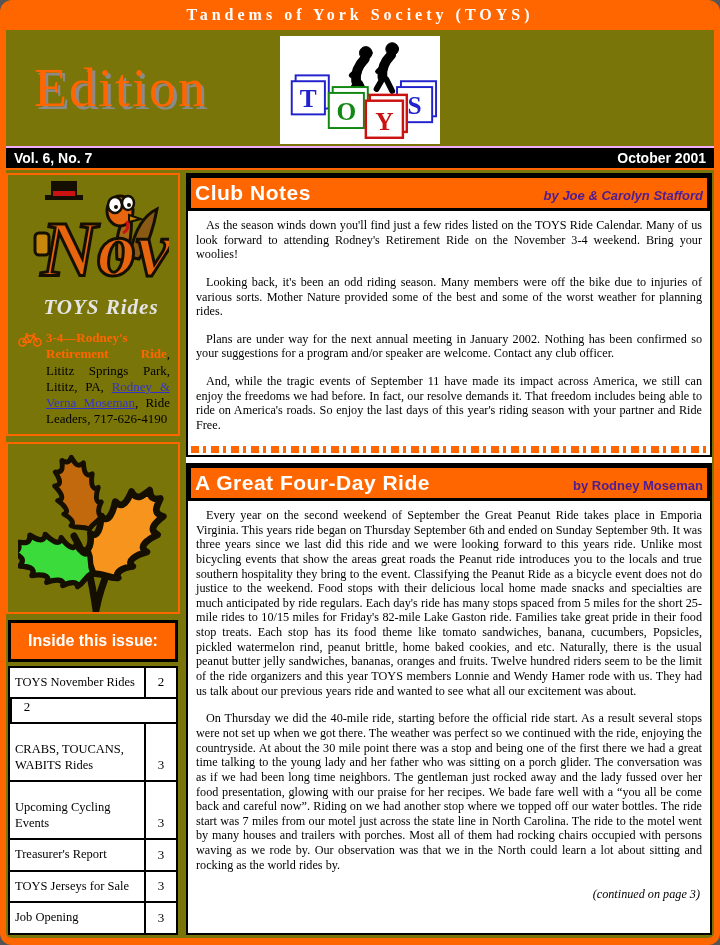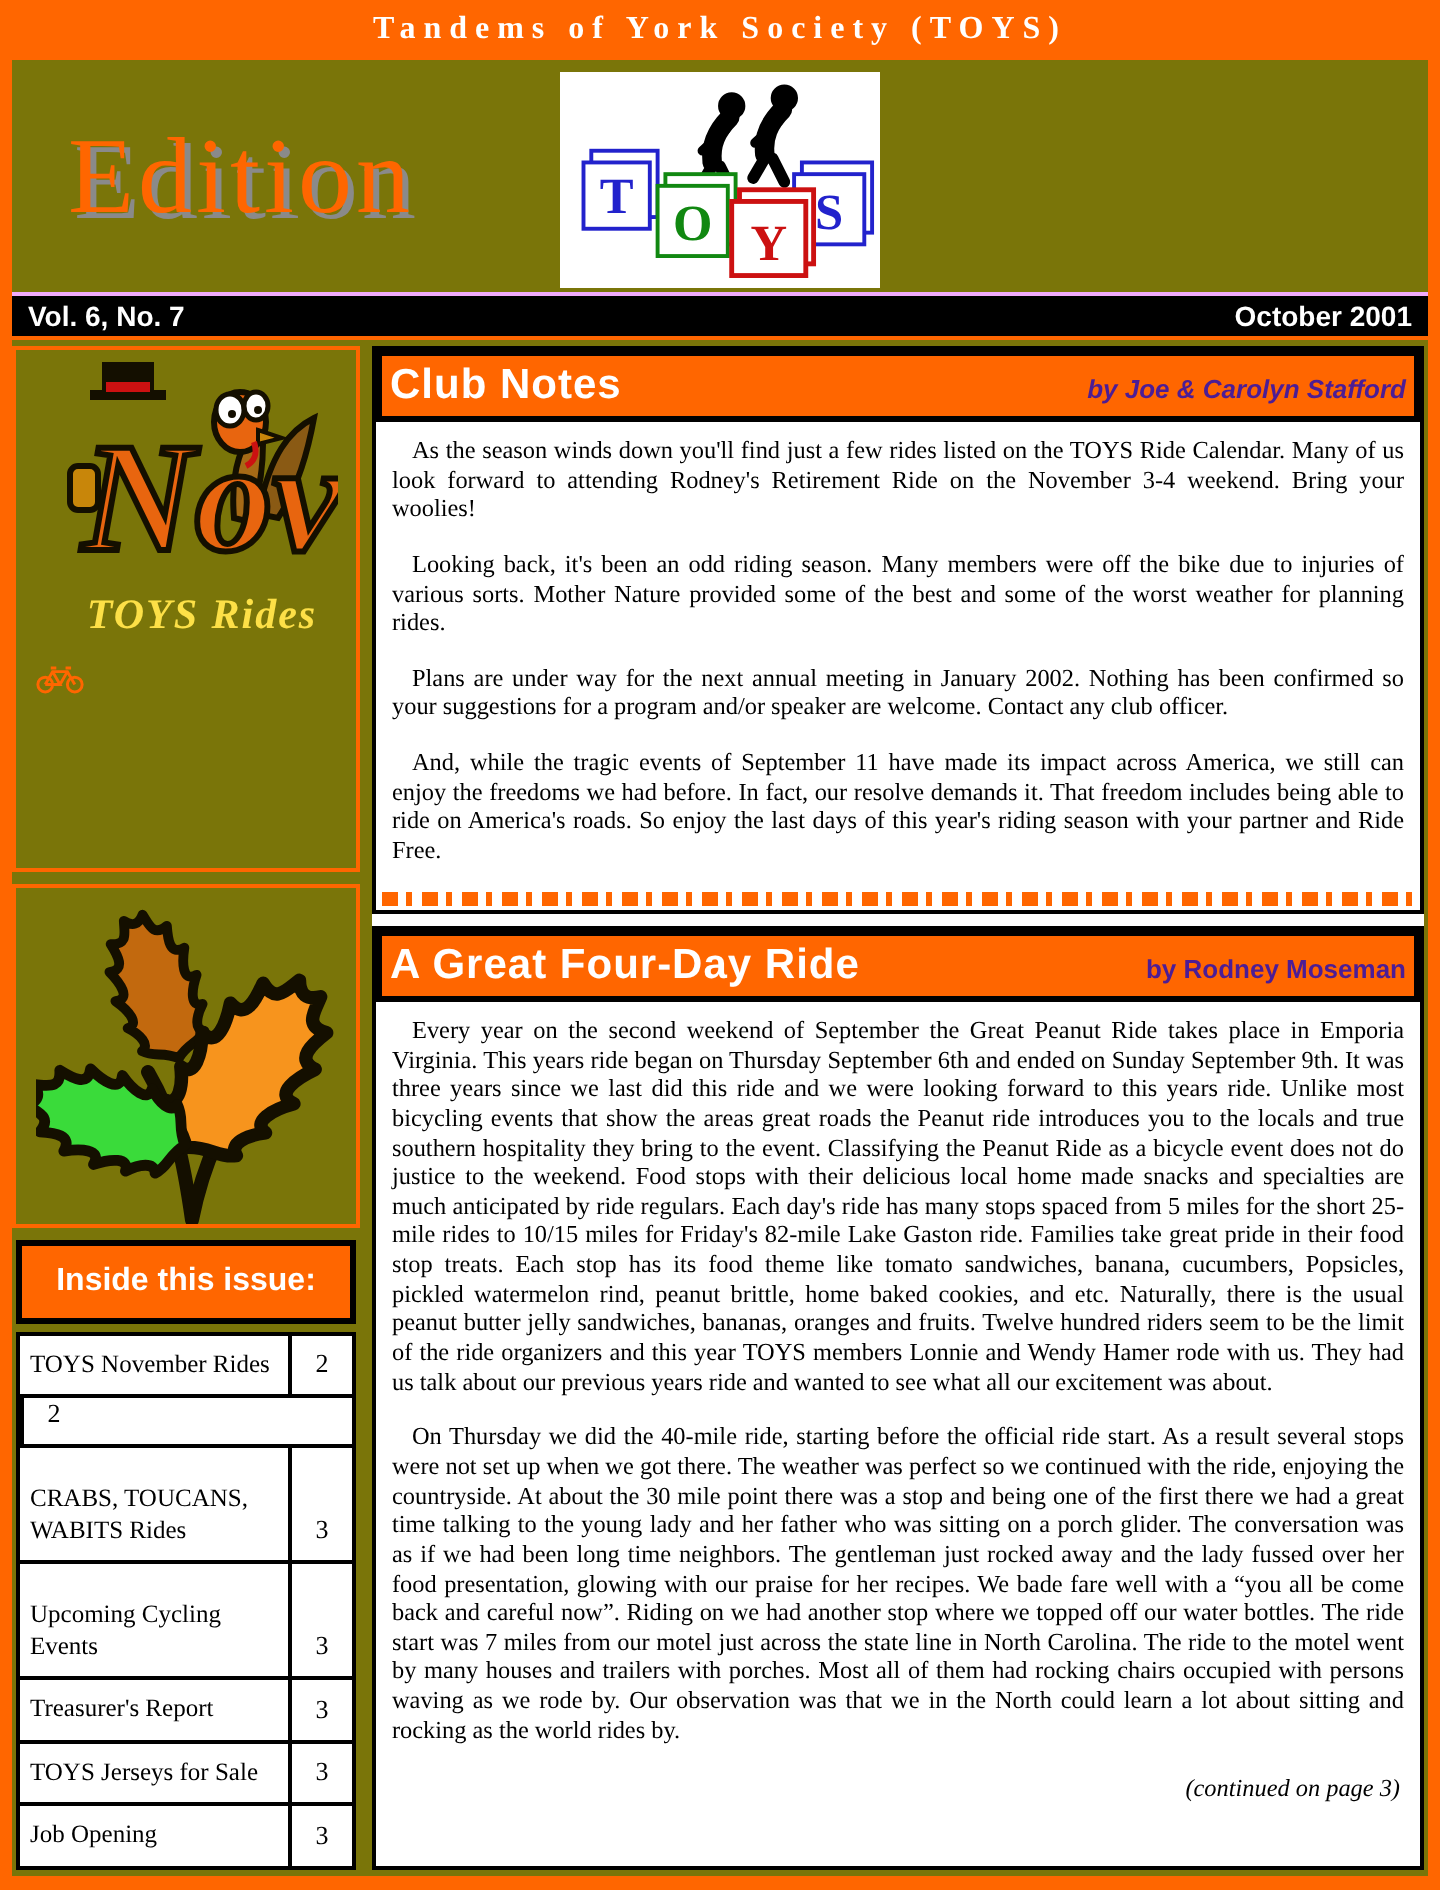--- a/index.html
+++ b/index.html
@@ -3,20 +3,21 @@
 <meta charset="utf-8">
 <style>
   * { margin:0; padding:0; box-sizing:border-box; }
   html,body { background:#555; }
   .page {
     position:relative; width:720px; height:945px; margin:0 auto;
     background:#7A7509;
     border-left:6px solid #FF6600; border-right:6px solid #FF6600; border-bottom:7px solid #FF6600;
     overflow:hidden;
     font-family:"Liberation Serif", serif;
+    border-radius:12px;
   }
   
   .banner {
     height:30px; background:#FF6600; display:flex; align-items:center; justify-content:center;
   }
   .banner-title {
     color:#fff; font-family:"Liberation Serif", serif; font-weight:bold;
     font-size:16px; letter-spacing:4px;
   }
   
@@ -38,21 +39,21 @@
     display:flex; align-items:center; justify-content:space-between; padding:0 8px;
   }
   .volbar span { color:#fff; font-family:"Liberation Sans", sans-serif; font-weight:bold; font-size:14px; }
   
   .content { height:769px; display:flex; gap:6px; padding:3px 2px 4px 0; }
   
   .sidebar { width:174px; display:flex; flex-direction:column; gap:6px; padding-left:0; }
   .side-cell { border:2px solid #FF6600; background:#7A7509; overflow:hidden; }
   .cell-rides { height:282px; display:flex; flex-direction:column; align-items:center; }
   .toys-rides-heading {
-    color:#fde047; font-family:"Liberation Serif", serif; font-weight:bold; font-style:italic;
+    color:#e5e5e5; font-family:"Liberation Serif", serif; font-weight:bold; font-style:italic;
     font-size:21px; letter-spacing:1px; margin:2px 0 10px 16px;
   }
   .ride-entry { display:flex; gap:4px; padding:0 8px 0 10px; width:100%; }
   .ride-icon { flex:0 0 24px; padding-top:2px; }
   .ride-text { font-size:13px; line-height:1.25; text-align:justify; color:#000; }
   .ride-title { color:#FF6600; font-weight:bold; }
   .ride-link { color:#3333CC; text-decoration:underline; cursor:pointer; }
   .cell-leaf { height:184px; display:flex; align-items:center; justify-content:center; }
   
   .toc { flex:1; margin:0 2px; font-family:"Liberation Sans", sans-serif; }
@@ -179,20 +180,21 @@
         <div class="ride-entry">
           <span class="ride-icon">
             <svg width="24" height="15" viewBox="0 0 26 16">
               <g stroke="#FF6600" fill="none" stroke-width="1.6">
                 <circle cx="5" cy="11" r="4"></circle>
                 <circle cx="21" cy="11" r="4"></circle>
                 <path d="M5 11 L9 4 L17 4 L21 11 M9 4 L13 11 L5 11 M13 11 L17 4 M8 2 L11 2 M16 2 L19 2"></path>
               </g>
             </svg>
           </span>
+          <span class="ride-text"><span class="ride-title">3-4—Rodney's Retirement Ride</span><span>, Lititz Springs Park, Lititz, PA, </span><span class="ride-link">Rodney &amp; Verna Moseman</span><span>, Ride Leaders, 717-626-4190</span></span>
         </div>
       </div>
 
       <div class="side-cell cell-leaf">
         <svg width="150" height="172" viewBox="0 0 150 172">
           <defs>
             <path id="oakleaf" stroke-linejoin="round" d="M0,45 C-8,38 -14,40 -20,34 C-14,32 -18,24 -24,18 C-16,18 -20,8 -26,0 C-16,2 -20,-10 -24,-18 C-14,-16 -16,-26 -18,-34 C-8,-30 -8,-38 -6,-45 C-2,-40 2,-40 6,-45 C8,-38 8,-30 18,-34 C16,-26 14,-16 24,-18 C20,-10 16,2 26,0 C20,8 16,18 24,18 C18,24 14,32 20,34 C14,40 8,38 0,45 Z"></path>
           </defs>
           <path d="M78 168 C74 140 70 118 56 94 M78 168 C84 138 94 118 110 98 M60 118 C80 110 94 106 104 102" fill="none" stroke="#140f00" stroke-width="7" stroke-linecap="round"></path>
           <use href="#oakleaf" transform="translate(60,52) rotate(-18) scale(0.82)" fill="#C2690E" stroke="#140f00" stroke-width="6"></use>

